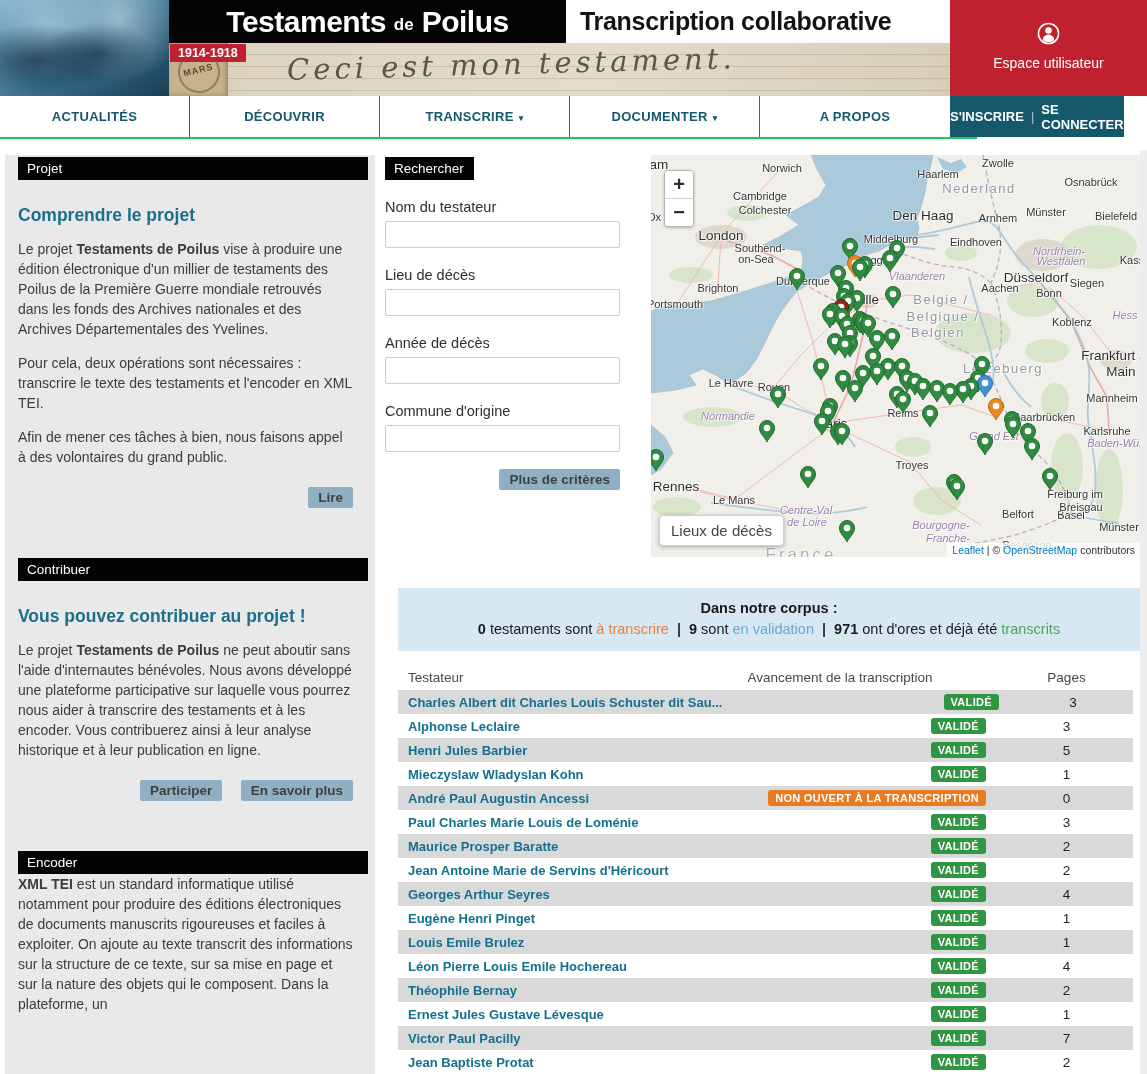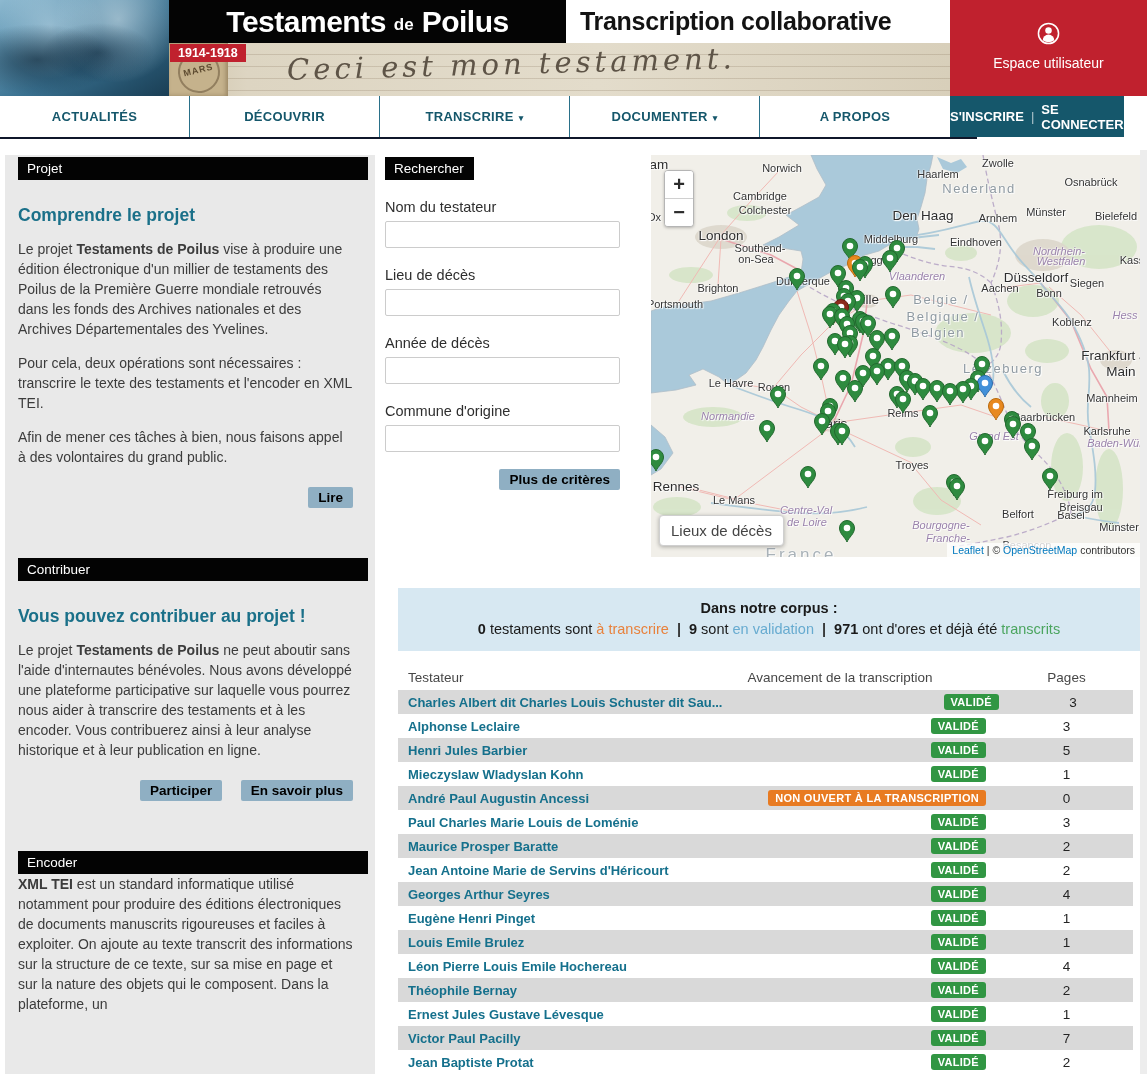--- a/index.html
+++ b/index.html
@@ -39,41 +39,41 @@
     font-size:12.5px;font-weight:bold;padding:2px 8px;z-index:3}
   .handwriting{position:absolute;left:118px;top:4px;font-family:"DejaVu Serif",serif;
     font-style:italic;font-size:29px;color:#5e5447;letter-spacing:4px;transform:rotate(-1.5deg);
     white-space:nowrap}
   .user-block{position:absolute;left:950px;top:0;width:197px;height:96px;background:#c0212e;
     color:#fff;text-align:center;cursor:pointer}
   .user-icon{margin-top:22px}
   .user-label{font-size:14px;margin-top:6px}
   
   .nav{position:absolute;left:0;top:96px;width:977px;height:43px;background:#fff;
-    border-bottom:2px solid #0f172a;display:flex;box-sizing:border-box}
+    border-bottom:2px solid #22c55e;display:flex;box-sizing:border-box}
   .nav-item{width:190px;display:flex;align-items:center;justify-content:center;gap:5px;
     color:#15576b;font-size:13px;font-weight:bold;letter-spacing:.3px;cursor:pointer;
     border-right:1px solid #2a7089;box-sizing:border-box}
   .nav-item:nth-child(5){border-right:none}
   .nav-caret{font-size:9px;position:relative;top:1px}
   .nav-auth{margin-left:auto;width:197px;background:#15576b;color:#fff;display:flex;
     align-items:center;justify-content:center;gap:7px;font-size:13px;font-weight:bold;cursor:pointer}
   .nav-auth .pipe{font-weight:normal;opacity:.65}
   
   .sidebar{position:absolute;left:5px;top:155px;width:370px;height:924px;background:#e9e9e9}
   .tagbar{height:23px;line-height:23px;background:#030303;color:#fff;font-size:13.5px;
     padding-left:9px;margin:0 7px 0 13px}
   .tagbar.first{margin-top:2px}
   .tagbar.next{margin-top:50px}
   .side-content{padding:0 22px 0 13px}
   .side-h{margin:25px 0 13px;font-size:17.5px;font-weight:bold;color:#1a7089}
   .side-h.dark{color:#1d1d1b}
   .side-p{margin:0 0 14px;font-size:14px;line-height:20px;color:#3c3c3c}
   .btn-row{margin-top:20px;text-align:right}
-  .btn{display:inline-block;background:#8fafc3;color:#000000;font-size:13.5px;font-weight:bold;
+  .btn{display:inline-block;background:#8fafc3;color:#404040;font-size:13.5px;font-weight:bold;
     padding:3px 10px;border:none;border-radius:2px;cursor:pointer;margin-left:14px;
     font-family:"Liberation Sans",sans-serif}
   
   .search{position:absolute;left:385px;top:150px;width:252px}
   .search .tagbar{display:inline-block;margin:7px 0 0;padding:0 10px 0 9px}
   .field-label{margin-top:19px;font-size:14.5px;color:#2e2e2e}
   .field-input{margin-top:6px;width:221px;height:25px;border:1px solid #ccc;border-radius:2px;
     background:#fff;padding:0 6px;font-size:13px;display:block}
   .search .btn-row{margin-top:17px;width:235px}
   

